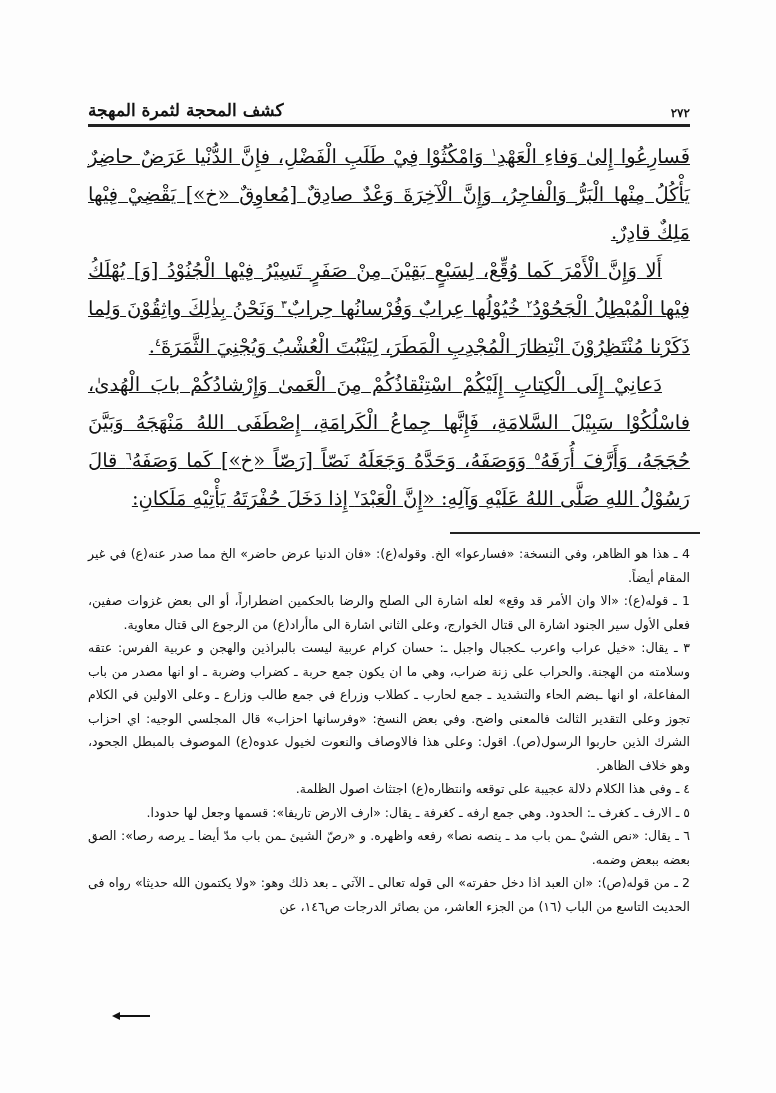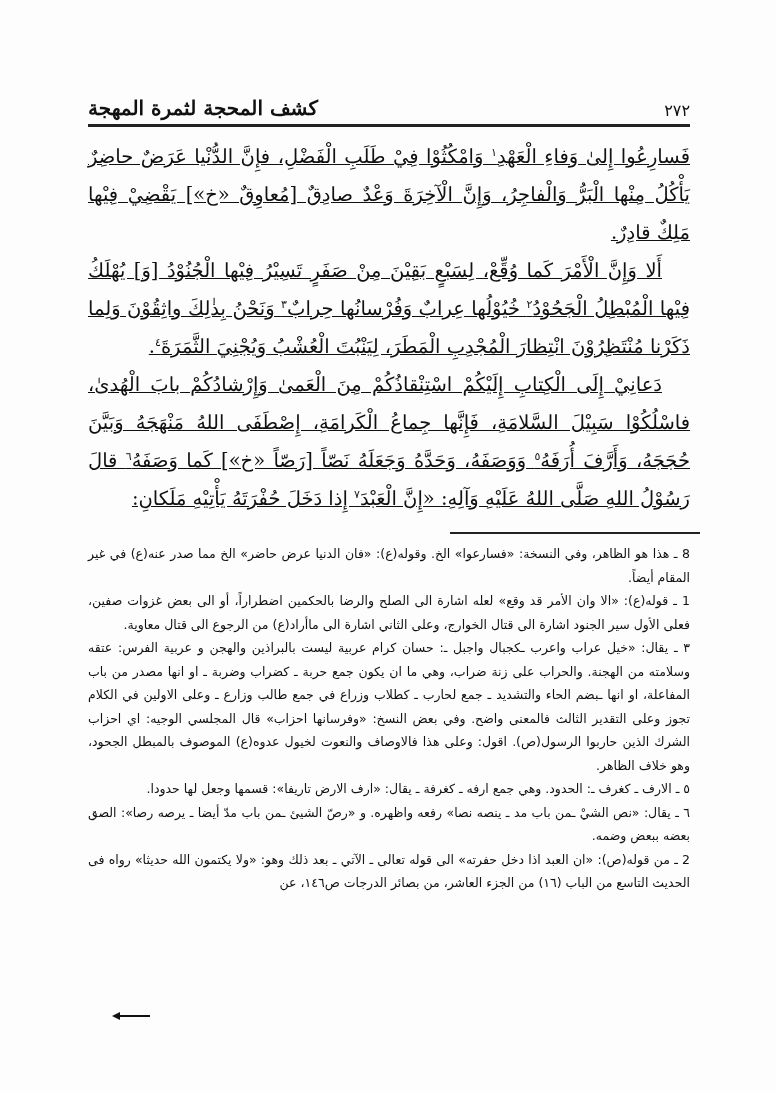--- a/index.html
+++ b/index.html
@@ -1,20 +1,20 @@
 <!DOCTYPE html>
 <html lang="ar" dir="rtl"><head>
   <meta charset="utf-8">
   <style>
     html, body { margin: 0; padding: 0; background: #ffffff; }
     body { width: 776px; height: 1093px; overflow: hidden; position: relative; color: #111; }
     .page { position: absolute; left: 0; top: 0; width: 776px; height: 1093px; background: #fdfdfd; }
     .header { position: absolute; left: 88px; right: 86px; top: 92px; height: 28px; display: flex; justify-content: space-between; align-items: flex-end; direction: rtl; }
-    .header .title { font-family: "DejaVu Serif", serif; font-weight: bold; font-size: 20px; }
-    .header .pnum { font-family: "DejaVu Serif", serif; font-weight: normal; font-size: 16px; }
+    .header .title { font-family: "DejaVu Serif", serif; font-weight: bold; font-size: 17px; }
+    .header .pnum { font-family: "DejaVu Serif", serif; font-weight: bold; font-size: 12px; }
     .header-rule { position: absolute; left: 88px; right: 86px; top: 124px; height: 3px; background: #222; }
     .main { position: absolute; left: 88px; right: 86px; top: 138px; direction: rtl; text-align: justify; text-align-last: right;
             font-family: "DejaVu Serif", serif; font-size: 19.5px; line-height: 38px; }
     .main p { margin: 0; text-decoration: underline; }
     .main p.indent { text-indent: 28px; }
     .sup { font-size: 11px; vertical-align: super; line-height: 0; }
     .sep { position: absolute; left: 450px; width: 250px; right: auto; top: 532px; height: 1.5px; background: #222; }
     .notes { position: absolute; left: 88px; right: 86px; top: 542px; direction: rtl; text-align: justify;
              font-family: "DejaVu Sans", sans-serif; font-size: 12.5px; line-height: 23.5px; }
     .note { margin: 0; padding-right: 0; }
@@ -33,23 +33,24 @@
 
   <div class="main">
     <p><span>فَسارِعُوا إِلىٰ وَفاءِ الْعَهْدِ</span><span class="sup">١</span><span> وَامْكُثُوْا فِيْ طَلَبِ الْفَضْلِ، فإِنَّ الدُّنْيا عَرَضٌ حاضِرٌ يَأْكُلُ مِنْها الْبَرُّ وَالْفاجِرُ، وَإِنَّ الْآخِرَةَ وَعْدٌ صادِقٌ [مُعاوِقٌ «خ»] يَقْضِيْ فِيْها مَلِكٌ قادِرٌ.</span></p>
     <p class="indent"><span>أَلا وَإِنَّ الْأَمْرَ كَما وُقِّعْ، لِسَبْعٍ بَقِيْنَ مِنْ صَفَرٍ تَسِيْرُ فِيْها الْجُنُوْدُ [وَ] يُهْلَكُ فِيْها الْمُبْطِلُ الْجَحُوْدُ</span><span class="sup">٢</span><span> خُيُوْلُها عِرابٌ وَفُرْسانُها حِرابٌ</span><span class="sup">٣</span><span> وَنَحْنُ بِذٰلِكَ واثِقُوْنَ وَلِما ذَكَرْنا مُنْتَظِرُوْنَ انْتِظارَ الْمُجْدِبِ الْمَطَرَ، لِيَنْبُتَ الْعُشْبُ وَيُجْنِيَ الثَّمَرَةَ</span><span class="sup">٤</span><span>.</span></p>
     <p class="indent"><span>دَعانِيْ إِلَى الْكِتابِ إِلَيْكُمْ اسْتِنْقاذُكُمْ مِنَ الْعَمىٰ وَإِرْشادُكُمْ بابَ الْهُدىٰ، فاسْلُكُوْا سَبِيْلَ السَّلامَةِ، فَإِنَّها جِماعُ الْكَرامَةِ، إِصْطَفَى اللهُ مَنْهَجَهُ وَبَيَّنَ حُجَجَهُ، وَأَرَّفَ أُرَفَهُ</span><span class="sup">٥</span><span> وَوَصَفَهُ، وَحَدَّهُ وَجَعَلَهُ نَصّاً [رَصّاً «خ»] كَما وَصَفَهُ</span><span class="sup">٦</span><span> قالَ رَسُوْلُ اللهِ صَلَّى اللهُ عَلَيْهِ وَآلِهِ: «إِنَّ الْعَبْدَ</span><span class="sup">٧</span><span> إِذا دَخَلَ حُفْرَتَهُ يَأْتِيْهِ مَلَكانِ:</span></p>
   </div>
 
   <div class="sep"></div>
 
   <div class="notes">
-    <p class="note">8 ـ هذا هو الظاهر، وفي النسخة: «فسارعوا» الخ. وقوله(ع): «فان الدنيا عرض حاضر» الخ مما صدر عنه(ع) في غير المقام أيضاً.</p>
+    <p class="note">4 ـ هذا هو الظاهر، وفي النسخة: «فسارعوا» الخ. وقوله(ع): «فان الدنيا عرض حاضر» الخ مما صدر عنه(ع) في غير المقام أيضاً.</p>
     <p class="note">1 ـ قوله(ع): «الا وان الأمر قد وقع» لعله اشارة الى الصلح والرضا بالحكمين اضطراراً، أو الى بعض غزوات صفين، فعلى الأول سير الجنود اشارة الى قتال الخوارج، وعلى الثاني اشارة الى ماأراد(ع) من الرجوع الى قتال معاوية.</p>
     <p class="note">٣ ـ يقال: «خيل عراب واعرب ـكجبال واجبل ـ: حسان كرام عربية ليست بالبراذين والهجن و عربية الفرس: عتقه وسلامته من الهجنة. والحراب على زنة ضراب، وهي ما ان يكون جمع حربة ـ كضراب وضربة ـ او انها مصدر من باب المفاعلة، او انها ـبضم الحاء والتشديد ـ جمع لحارب ـ كطلاب وزراع في جمع طالب وزارع ـ وعلى الاولين في الكلام تجوز وعلى التقدير الثالث فالمعنى واضح. وفي بعض النسخ: «وفرسانها احزاب» قال المجلسي الوجيه: اي احزاب الشرك الذين حاربوا الرسول(ص). اقول: وعلى هذا فالاوصاف والنعوت لخيول عدوه(ع) الموصوف بالمبطل الجحود، وهو خلاف الظاهر.</p>
+    <p class="note">٤ ـ وفى هذا الكلام دلالة عجيبة على توقعه وانتظاره(ع) اجتثاث اصول الظلمة.</p>
     <p class="note">٥ ـ الارف ـ كغرف ـ: الحدود. وهي جمع ارفه ـ كغرفة ـ يقال: «ارف الارض تاريفا»: قسمها وجعل لها حدودا.</p>
     <p class="note">٦ ـ يقال: «نص الشيْ ـمن باب مد ـ ينصه نصا» رفعه واظهره. و «رصّ الشيئ ـمن باب مدّ أيضا ـ يرصه رصا»: الصق بعضه ببعض وضمه.</p>
     <p class="note">2 ـ من قوله(ص): «ان العبد اذا دخل حفرته» الى قوله تعالى ـ الآتي ـ بعد ذلك وهو: «ولا يكتمون الله حديثا» رواه فى الحديث التاسع من الباب (١٦) من الجزء العاشر، من بصائر الدرجات ص١٤٦، عن</p>
   </div>
 
   <svg class="arrow" viewBox="0 0 40 12">
     <line x1="4" y1="6" x2="38" y2="6" stroke="#111" stroke-width="2"></line>
     <polygon points="0,6 8,2 8,10" fill="#111"></polygon>
   </svg>
 </div>

